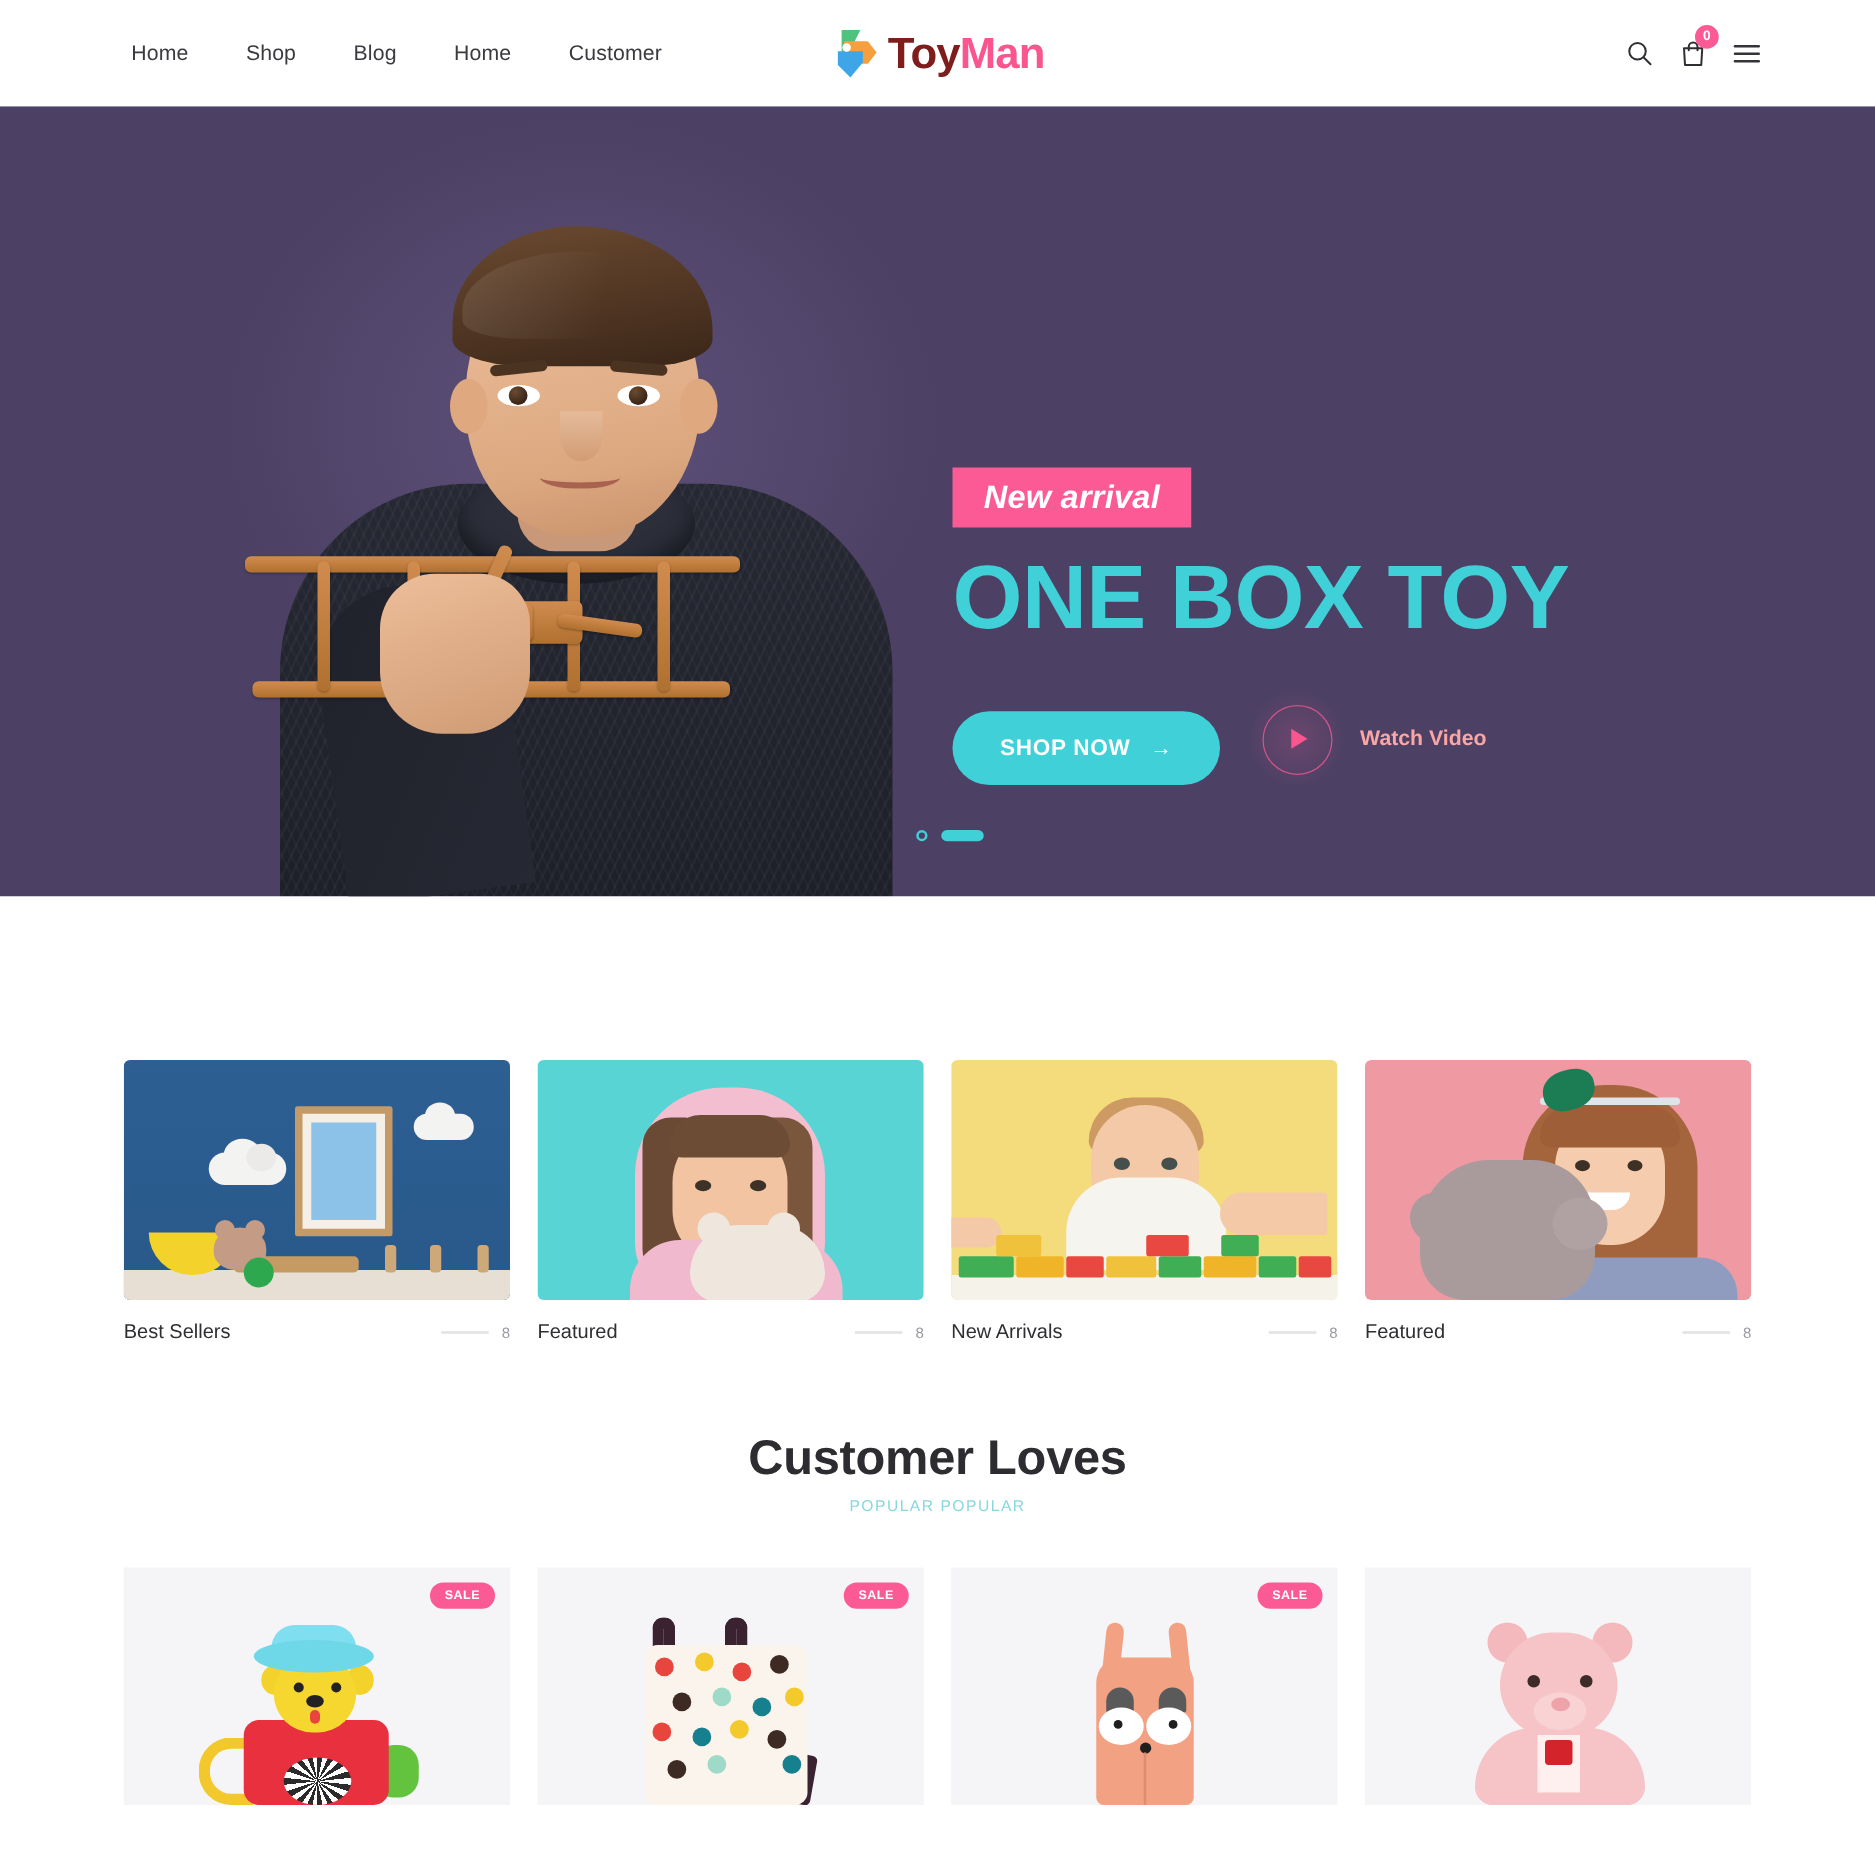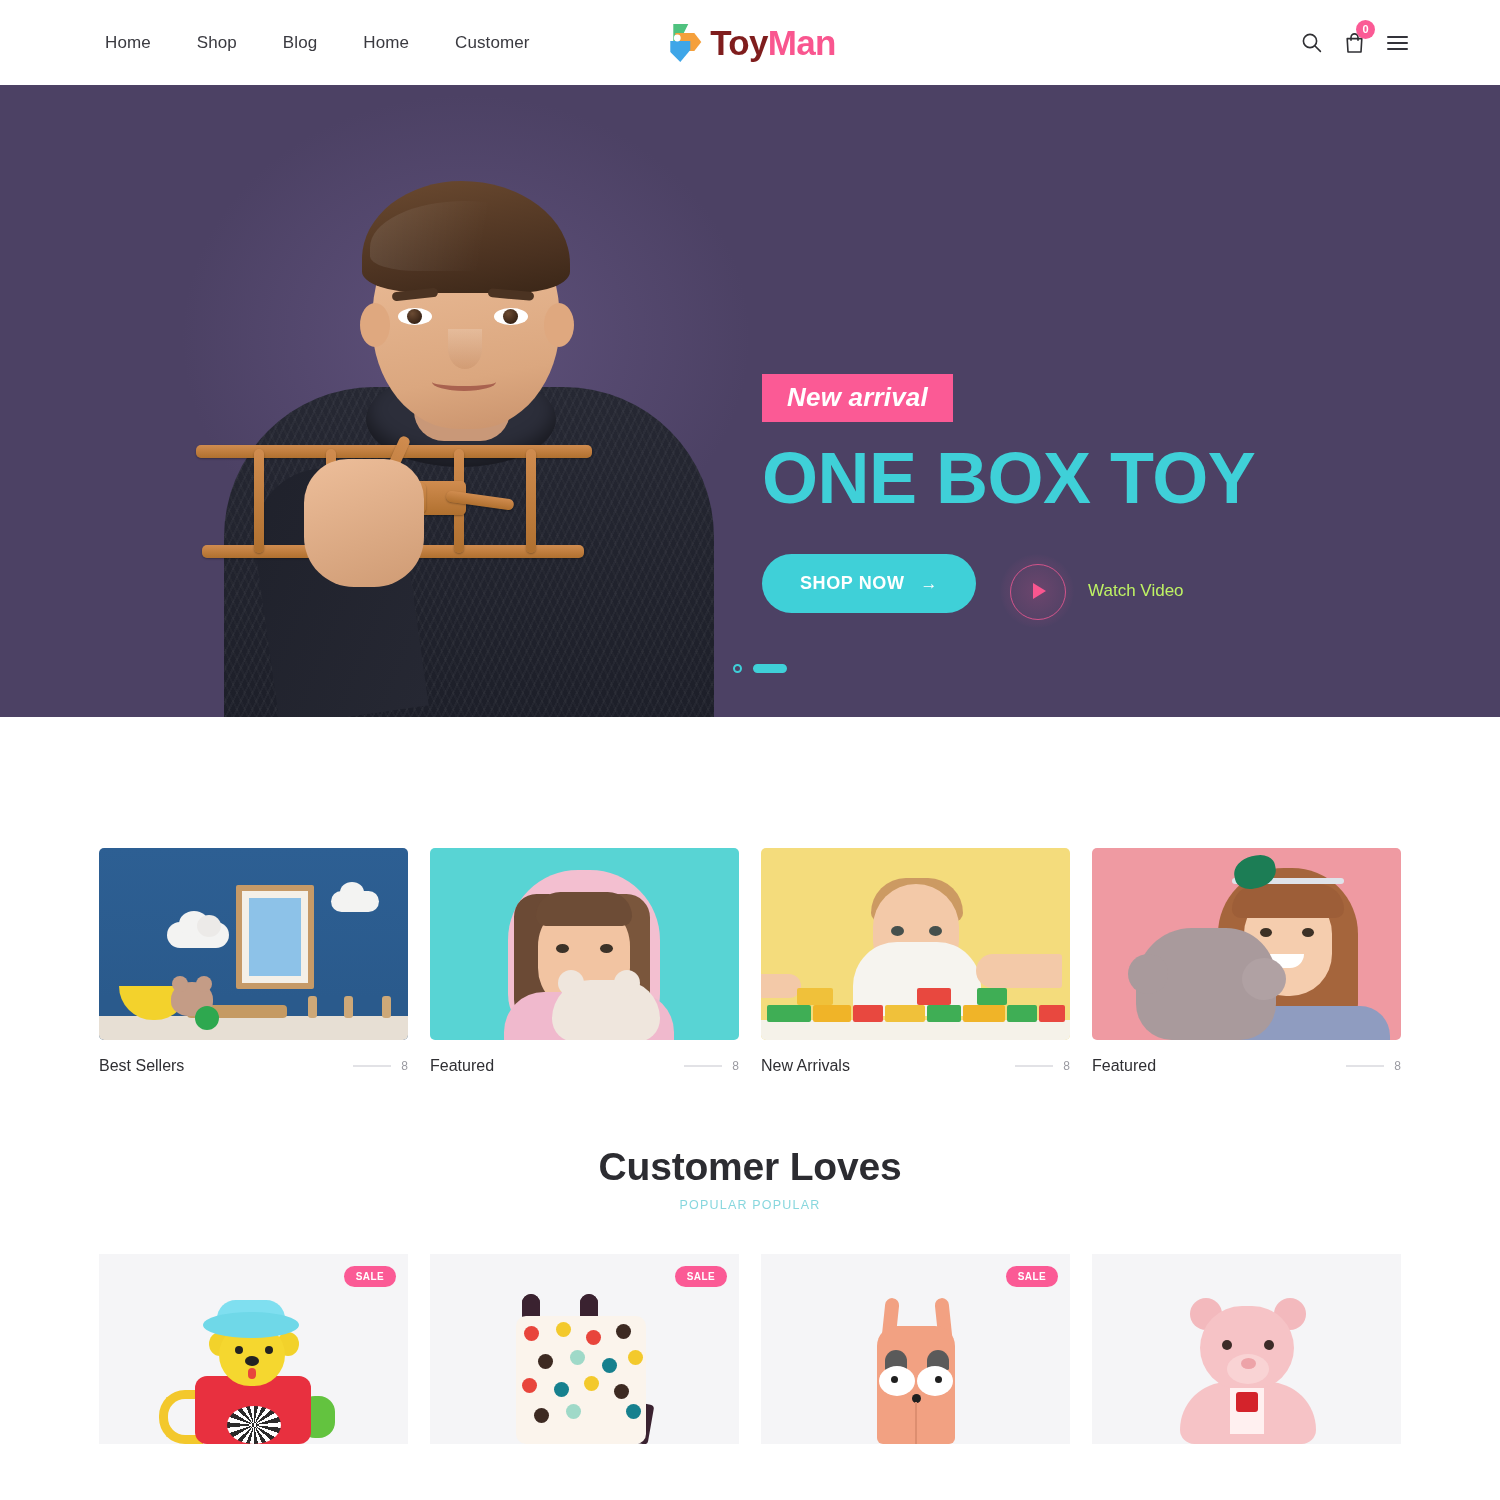--- a/index.html
+++ b/index.html
@@ -294,21 +294,21 @@
     font-size: 72px;
     line-height: 1;
     font-weight: 700;
     color: #3fd0d8;
     letter-spacing: -0.5px;
     white-space: nowrap;
   }
   .hero-cta-row {
     margin-top: 40px;
     display: flex;
-    align-items: flex-start;
+    align-items: flex-end;
   }
   .btn-shop {
     display: inline-flex;
     align-items: center;
     gap: 16px;
     background: #3fd0d8;
     color: #ffffff;
     font-size: 18px;
     font-weight: 700;
     letter-spacing: 0.6px;
@@ -344,22 +344,22 @@
   }
   .play-tri {
     width: 0; height: 0;
     border-left: 13px solid #f9568f;
     border-top: 8px solid transparent;
     border-bottom: 8px solid transparent;
     margin-left: 5px;
   }
   .watch-label {
     font-size: 17px;
-    font-weight: 400;
-    color: #bef264;
+    font-weight: 700;
+    color: #fca5a5;
     cursor: pointer;
     white-space: nowrap;
   }
 
   .hero-dots {
     position: absolute;
     left: 733px;
     bottom: 44px;
     display: flex;
     align-items: center;

